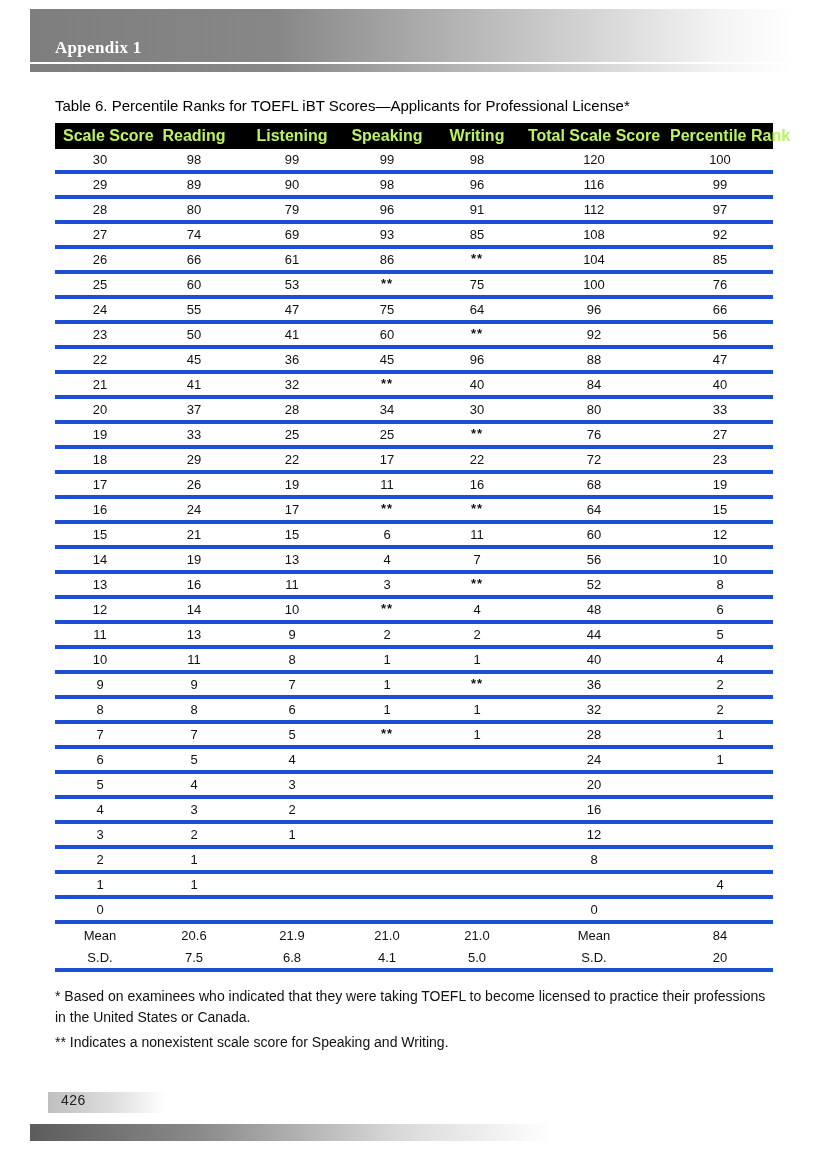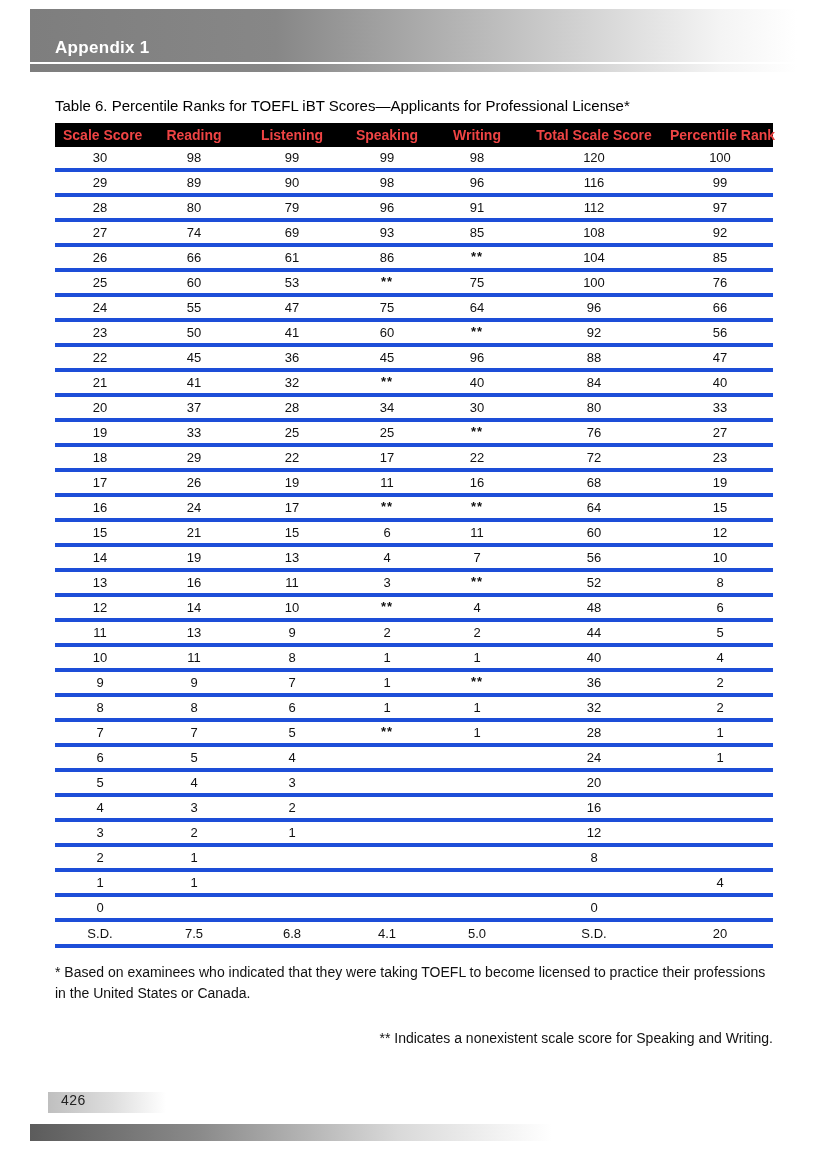--- a/index.html
+++ b/index.html
@@ -8,59 +8,60 @@
     position: relative;
     width: 828px; height: 1165px;
     background: #ffffff;
     font-family: "Liberation Sans", sans-serif;
     overflow: hidden;
   }
   .banner {
     position: absolute; left: 30px; top: 9px;
     width: 767px; height: 63px;
     background: linear-gradient(90deg, #7e7e7e 0%, #878787 32%, #c7c7c7 66%, #f4f4f4 90%, #ffffff 100%);
+    font-family: Liberation Serif, serif;
   }
   .banner-title {
     position: absolute; left: 25px; bottom: 14px;
     margin: 0;
     font-size: 17px; font-weight: 700; color: #ffffff;
     letter-spacing: 0.3px;
   }
   .banner-rule {
     position: absolute; left: 0; right: 0; bottom: 8px;
     height: 2px; background: #ffffff;
   }
   .content { position: absolute; left: 55px; top: 97px; width: 718px; }
   .table-title {
     margin: 0 0 9px 0;
     font-size: 15px; font-weight: 400; color: #000000;
   }
   table.scores { border-collapse: collapse; width: 718px; table-layout: fixed; }
   .scores th {
-    background: #000000; color: #ef4444;
-    font-size: 14px; font-weight: 700;
+    background: #000000; color: #bef264;
+    font-size: 16px; font-weight: 700;
     padding: 4px 3px; text-align: center;
     white-space: nowrap;
   }
   .scores th.left { text-align: left; padding-left: 8px; }
   .scores td {
     font-size: 13px; color: #111111;
     text-align: center;
     padding: 2px 2px; height: 17px; line-height: 17px;
     white-space: nowrap;
   }
   tr.bordered { border-bottom: 4px solid #1d4ed8; }
   tr.summary td { padding-top: 3px; }
   .nonexistent { letter-spacing: 1px; font-weight: 700; position: relative; top: -1px; }
   .footnote {
     width: 718px;
     font-size: 14px; line-height: 1.5; color: #111111;
     margin: 14px 0 0 0;
   }
-  .footnote + .footnote { margin-top: 24px; text-align: right; }
+  .footnote + .footnote { margin-top: 4px; }
   .page-number-strip {
     position: absolute; left: 48px; top: 1092px;
     width: 118px; height: 21px;
     background: linear-gradient(90deg, #bfbfbf 0%, #dedede 55%, #ffffff 100%);
     display: flex; 
   }
   .page-number { font-size: 14px; color: #222222; padding-left: 13px; letter-spacing: 0.5px; }
   .bottom-bar {
     position: absolute; left: 30px; top: 1124px;
     width: 767px; height: 17px;
@@ -374,20 +375,29 @@
           </tr>
           <tr class="bordered">
             <td>0</td>
             <td></td>
             <td></td>
             <td></td>
             <td></td>
             <td>0</td>
             <td></td>
           </tr>
+          <tr class="summary">
+            <td>Mean</td>
+            <td>20.6</td>
+            <td>21.9</td>
+            <td>21.0</td>
+            <td>21.0</td>
+            <td>Mean</td>
+            <td>84</td>
+          </tr>
           <tr class="summary bordered">
             <td>S.D.</td>
             <td>7.5</td>
             <td>6.8</td>
             <td>4.1</td>
             <td>5.0</td>
             <td>S.D.</td>
             <td>20</td>
           </tr>
         </tbody>

